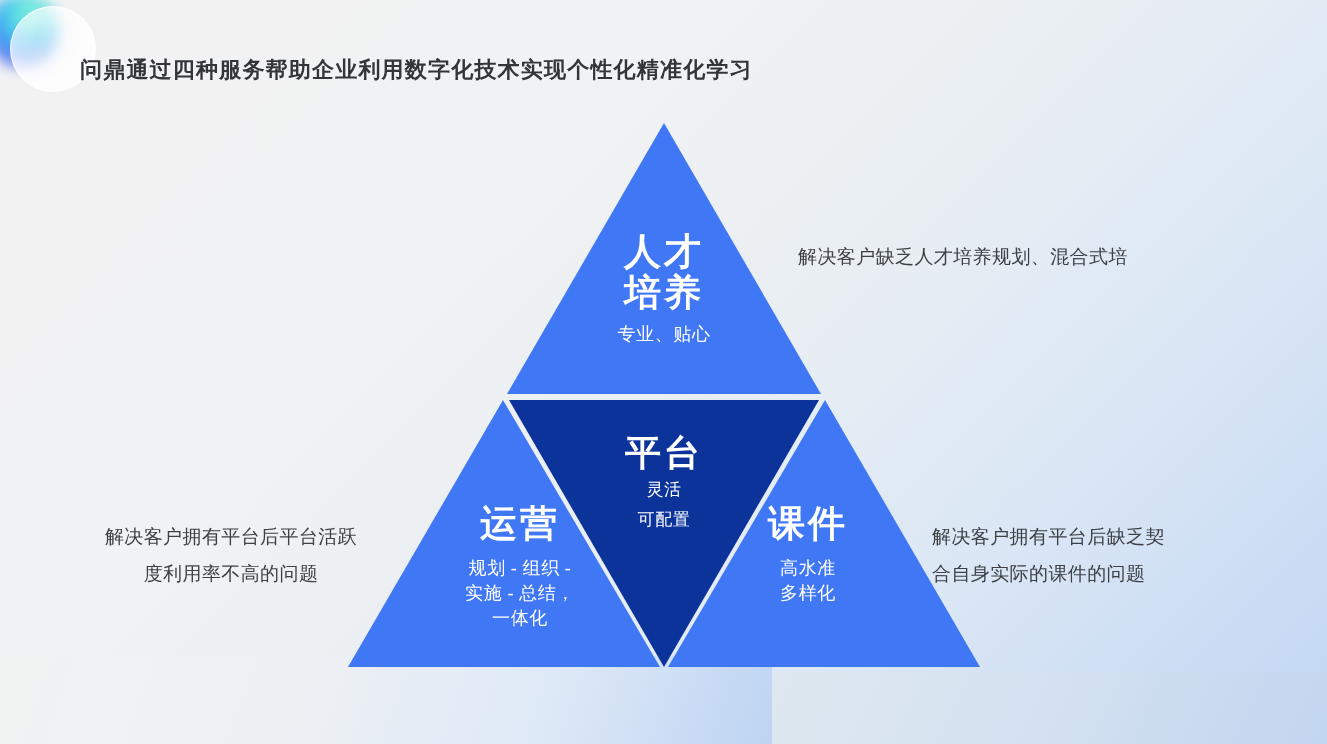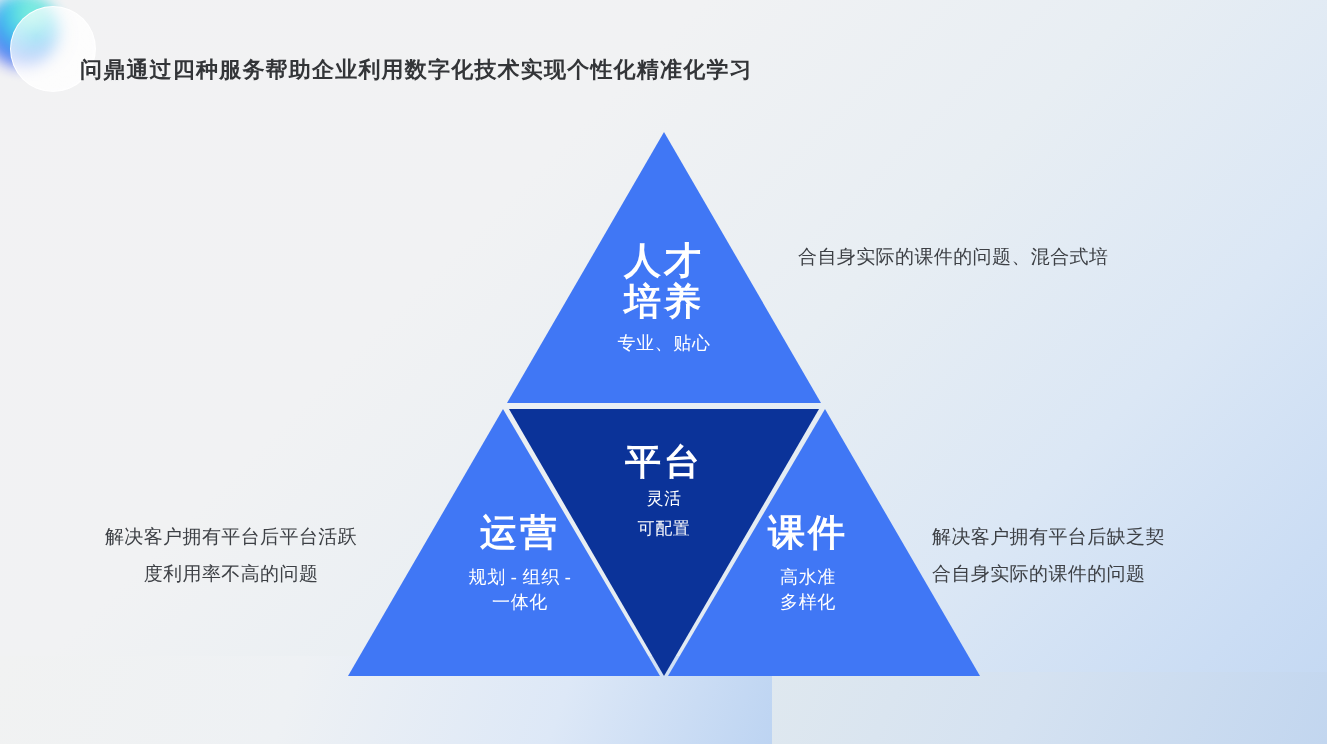--- a/index.html
+++ b/index.html
@@ -66,21 +66,21 @@
     font-size:22px;
     font-weight:bold;
     letter-spacing:1.2px;
     color:#333538;
     white-space:nowrap;
   }
 
   
   .diagram {
     position:absolute;
-    left:348px; top:130px;
+    left:348px; top:121px;
     width:632px; height:548px;
   }
   .diagram svg { display:block; width:632px; height:548px; overflow:visible; }
 
   
   .lbl {
     position:absolute;
     color:#ffffff;
     text-align:center;
     white-space:nowrap;
@@ -159,32 +159,33 @@
 
     <div class="lbl center lbl-center">
       <span class="big">平台</span>
       <span class="sub">灵活</span>
       <span class="sub" style="margin-top:8px">可配置</span>
     </div>
 
     <div class="lbl left lbl-left">
       <span class="big">运营</span>
       <span class="sub">规划 - 组织 -</span>
+      <span class="sub" style="margin-top:0">实施 - 总结，</span>
       <span class="sub" style="margin-top:0">一体化</span>
     </div>
 
     <div class="lbl right lbl-right">
       <span class="big">课件</span>
       <span class="sub">高水准</span>
       <span class="sub" style="margin-top:0">多样化</span>
     </div>
   </div>
 
   <div class="note note-top-right">
-    <span class="ln">合自身实际的课件的问题、混合式培</span>
+    <span class="ln">解决客户缺乏人才培养规划、混合式培</span>
   </div>
 
   <div class="note note-left">
     <span class="ln">解决客户拥有平台后平台活跃</span>
     <span class="ln">度利用率不高的问题</span>
   </div>
 
   <div class="note note-right">
     <span class="ln">解决客户拥有平台后缺乏契</span>
     <span class="ln">合自身实际的课件的问题</span>

